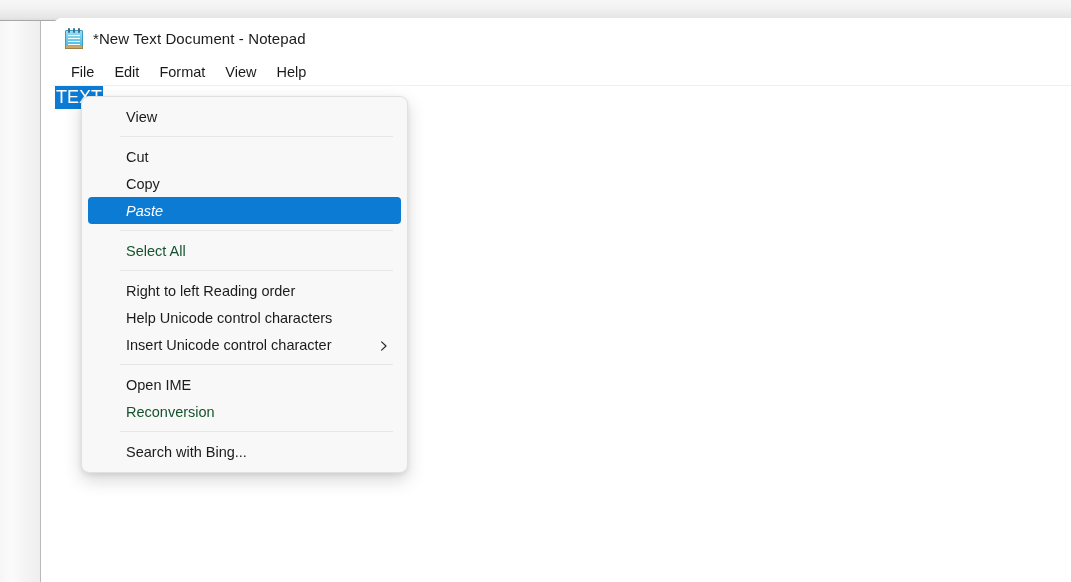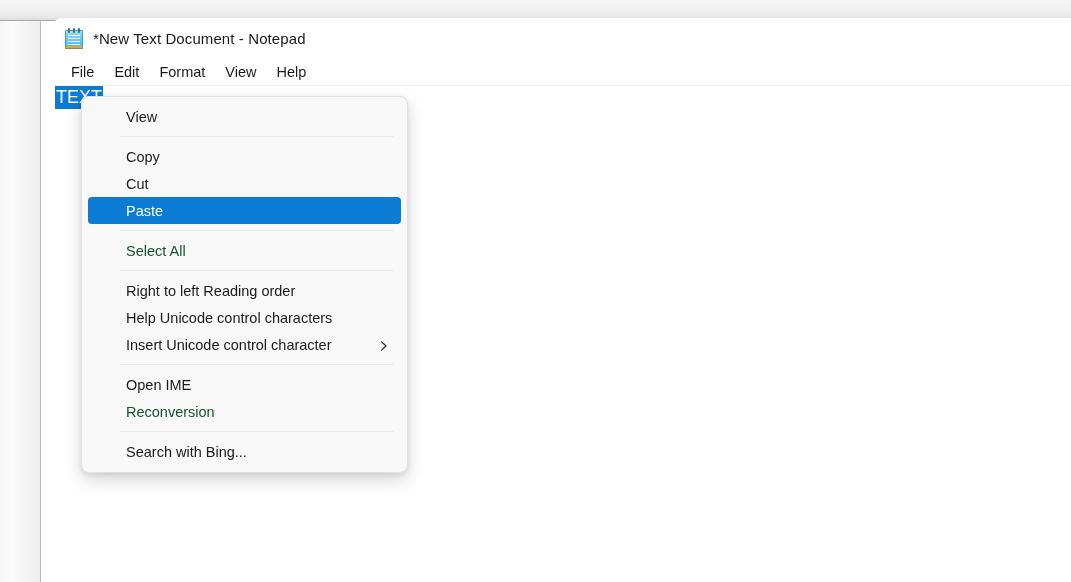--- a/index.html
+++ b/index.html
@@ -168,20 +168,21 @@
     padding: 0 12px 0 38px;
     border-radius: 4px;
     font-size: 14.5px;
     color: #1b1b1b;
     white-space: nowrap;
   }
   .ctx-item.disabled { color: #14532d; }
   .ctx-item.selected {
     background: #0c7bd4;
     color: #ffffff;
+    font-style: italic;
   }
   .ctx-arrow {
     position: absolute;
     right: 13px;
     top: 50%;
     transform: translateY(-50%);
     width: 8px; height: 8px;
     display: block;
   }
   .ctx-arrow svg { display: block; }
@@ -233,22 +234,22 @@
       <div class="editor-line"><span class="sel">TEXT</span></div>
     </div>
 
   </div>
 
   <div class="ctxmenu">
 
     <div class="ctx-item">View</div>
     <div class="ctx-sep"></div>
 
+    <div class="ctx-item">Cut</div>
     <div class="ctx-item">Copy</div>
-    <div class="ctx-item">Cut</div>
     <div class="ctx-item selected">Paste</div>
     <div class="ctx-sep"></div>
 
     <div class="ctx-item disabled">Select All</div>
     <div class="ctx-sep"></div>
 
     <div class="ctx-item">Right to left Reading order</div>
     <div class="ctx-item">Help Unicode control characters</div>
     <div class="ctx-item">
       <span>Insert Unicode control character</span>

